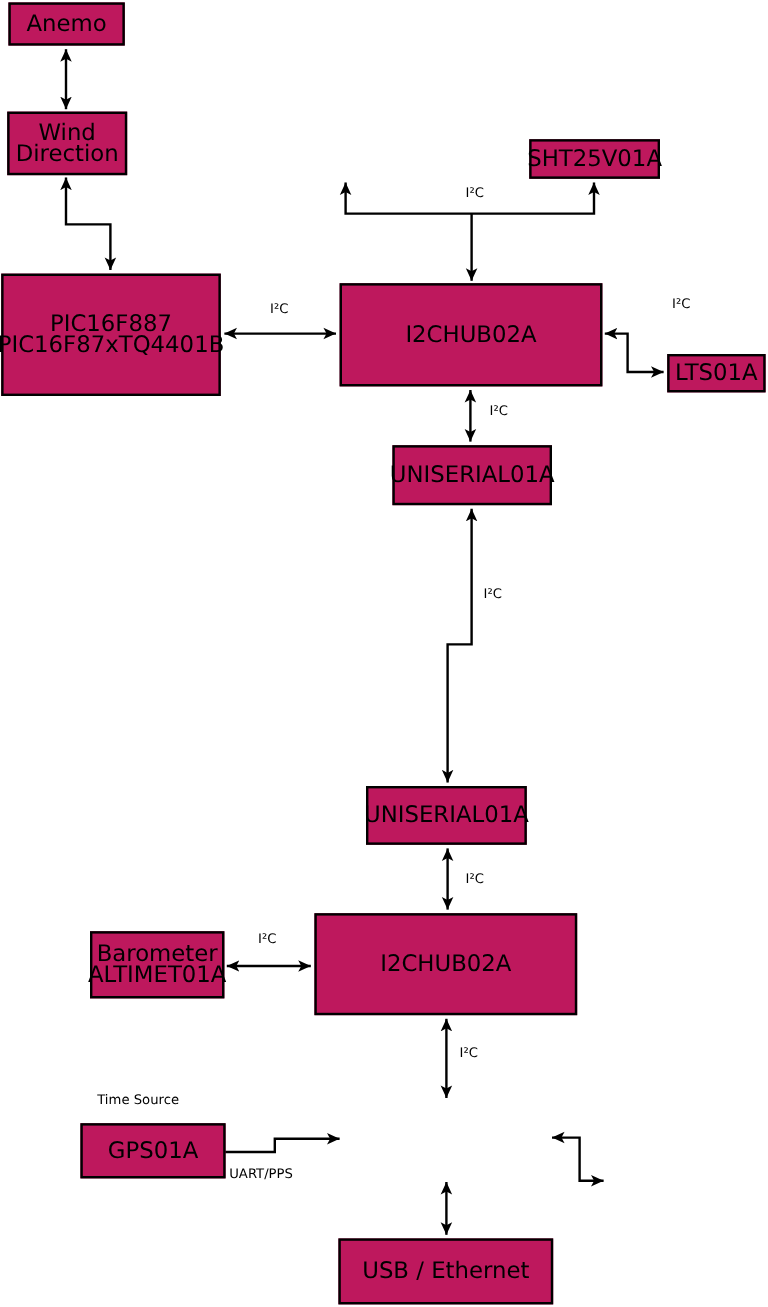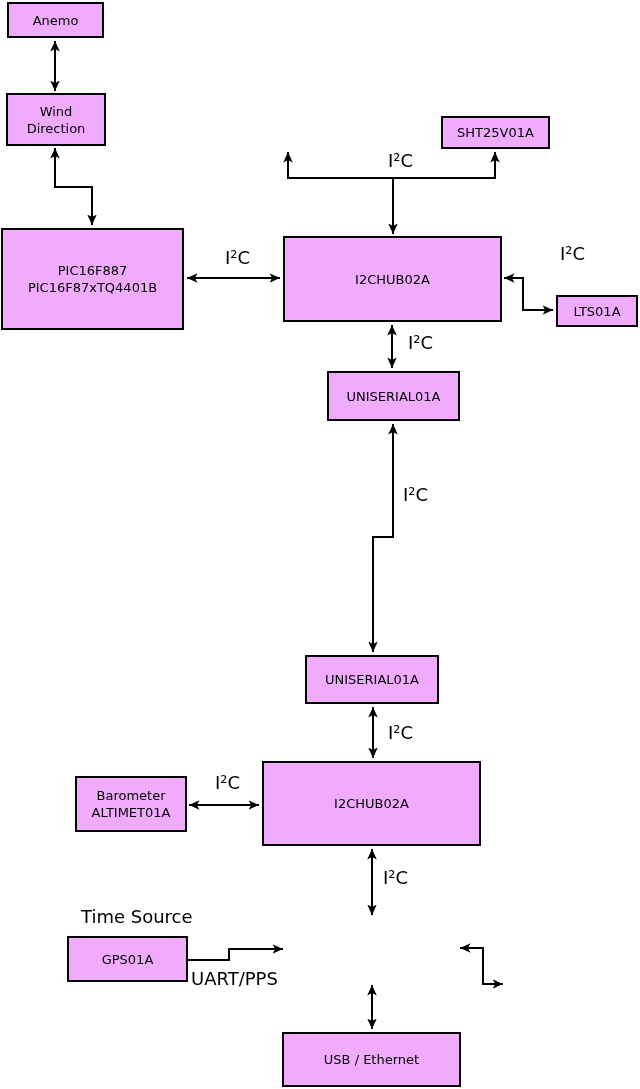--- a/index.html
+++ b/index.html
@@ -18,33 +18,33 @@
   }
   .wires {
     position: absolute;
     left: 0;
     top: 0;
   }
   .box {
     position: absolute;
     box-sizing: border-box;
     border: 2px solid #000000;
-    background: #f0abfc;
+    background: #be185d;
     display: flex;
     flex-direction: column;
     align-items: center;
     justify-content: center;
     text-align: center;
-    font-size: 13px;
+    font-size: 19px;
     line-height: 17px;
     white-space: nowrap;
   }
   .elabel {
     position: absolute;
-    font-size: 18px;
+    font-size: 11px;
     line-height: 15px;
     white-space: nowrap;
   }
 </style>
 </head>
 <body>
 
 <div id="canvas">
 
   <svg class="wires" width="640" height="1089" viewBox="0 0 640 1089">

